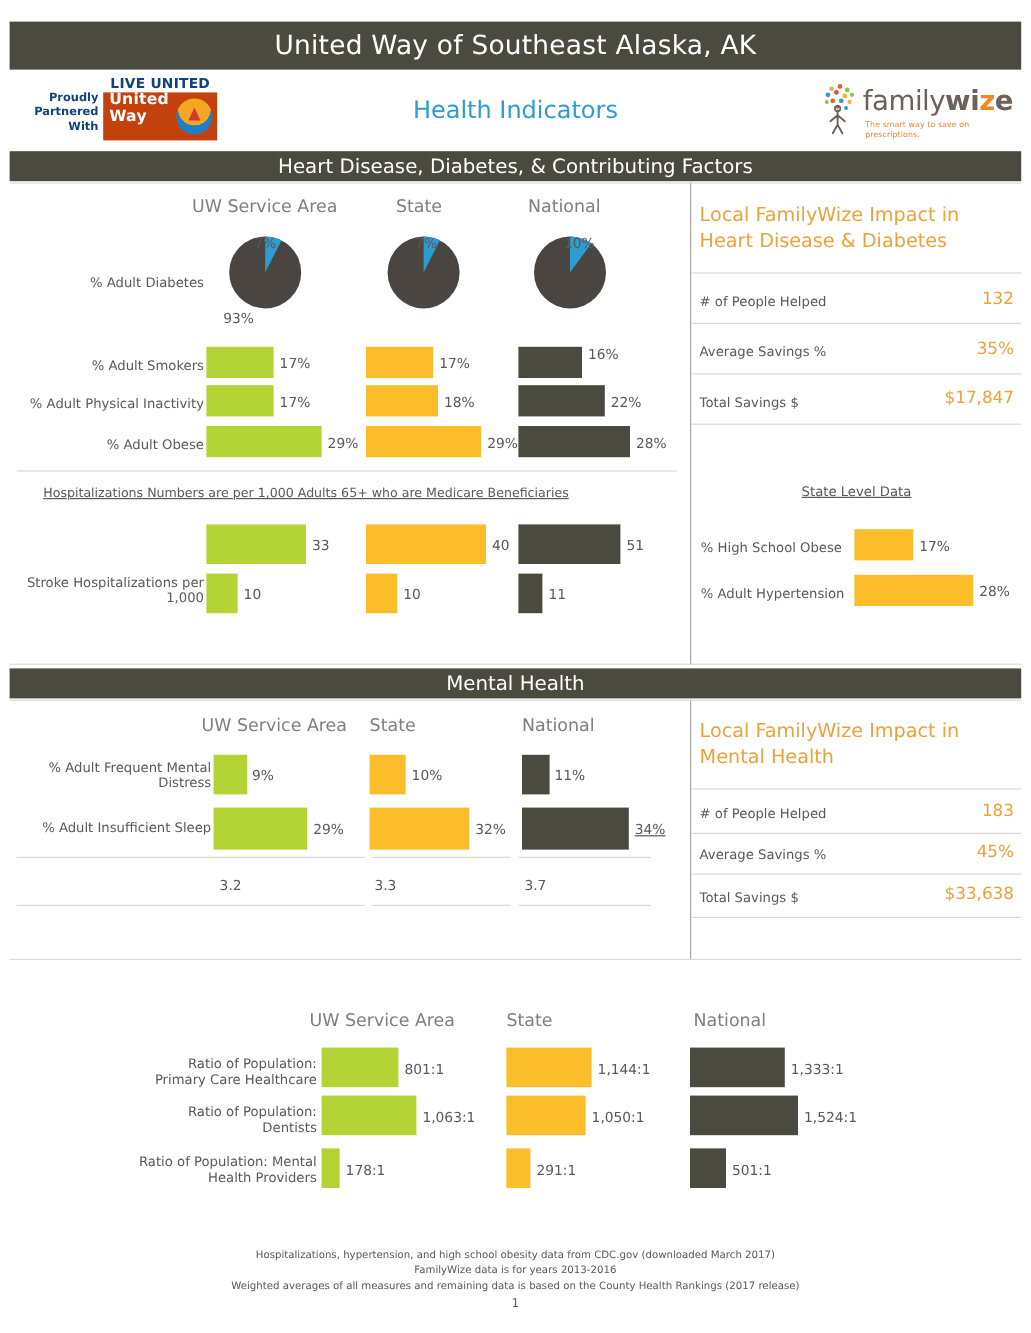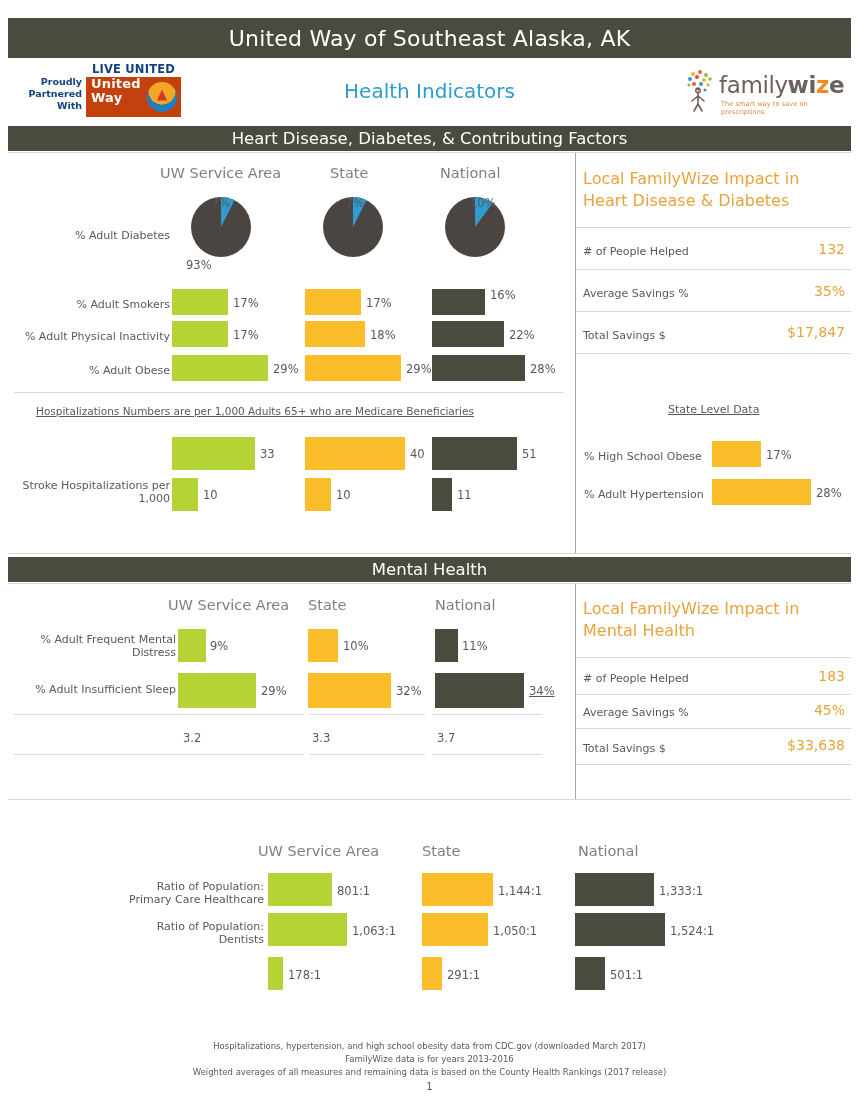--- a/index.html
+++ b/index.html
@@ -331,20 +331,24 @@
     <span>Ratio of Population:</span><br>
     <span>Dentists</span>
   </div>
   <div class="bar g" style="left:268px;top:913px;width:79px;height:33px;"></div>
   <div class="bval" style="left:352px;top:924px;">1,063:1</div>
   <div class="bar o" style="left:422px;top:913px;width:66px;height:33px;"></div>
   <div class="bval" style="left:493px;top:924px;">1,050:1</div>
   <div class="bar d" style="left:575px;top:913px;width:90px;height:33px;"></div>
   <div class="bval" style="left:670px;top:924px;">1,524:1</div>
 
+  <div class="row-label" style="left:100px;top:962px;width:164px;">
+    <span>Ratio of Population: Mental</span><br>
+    <span>Health Providers</span>
+  </div>
   <div class="bar g" style="left:268px;top:957px;width:15px;height:33px;"></div>
   <div class="bval" style="left:288px;top:968px;">178:1</div>
   <div class="bar o" style="left:422px;top:957px;width:20px;height:33px;"></div>
   <div class="bval" style="left:447px;top:968px;">291:1</div>
   <div class="bar d" style="left:575px;top:957px;width:30px;height:33px;"></div>
   <div class="bval" style="left:610px;top:968px;">501:1</div>
 
   <div class="footer" style="top:1040px;">Hospitalizations, hypertension, and high school obesity data from CDC.gov (downloaded March 2017)</div>
   <div class="footer" style="top:1053px;">FamilyWize data is for years 2013-2016</div>
   <div class="footer" style="top:1066px;">Weighted averages of all measures and remaining data is based on the County Health Rankings (2017 release)</div>

